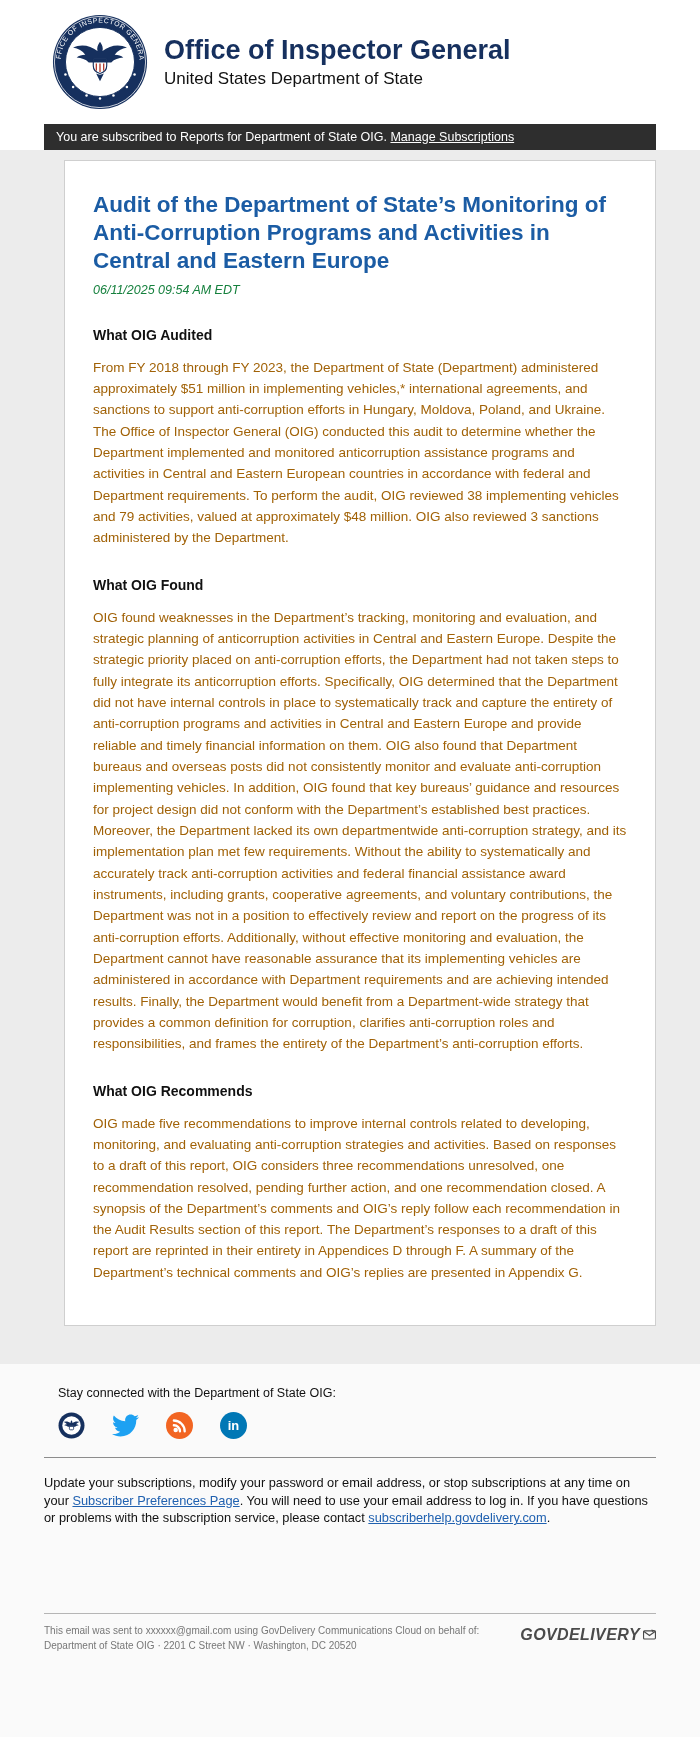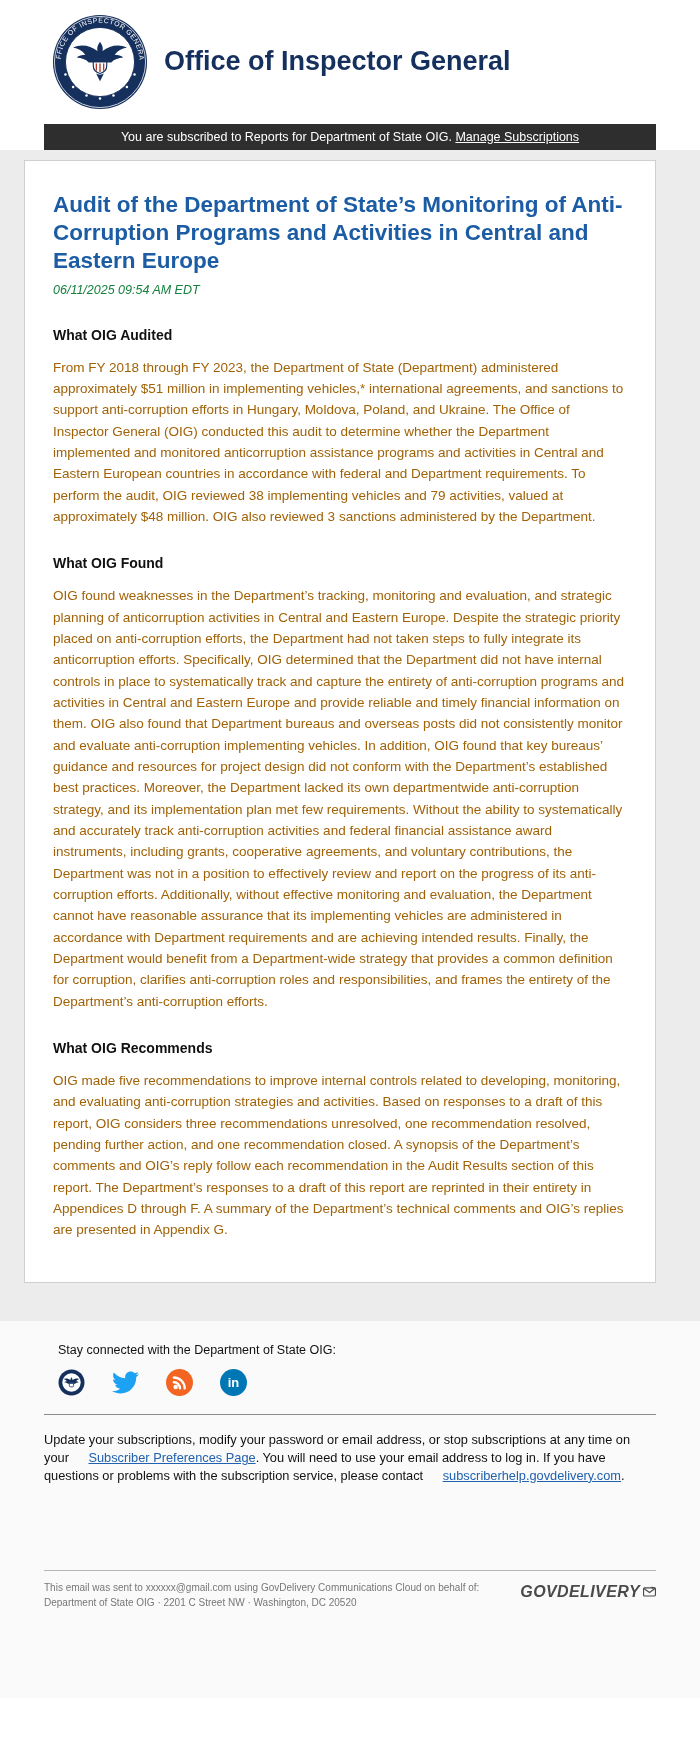--- a/index.html
+++ b/index.html
@@ -12,43 +12,43 @@
   .email { width:700px; min-height:1737px; background:#ffffff; }
 
   
   .header { background:#ffffff; padding:14px 0 10px 52px; display:flex; align-items:center; gap:16px; }
   .seal { width:96px; height:96px; flex:0 0 auto; }
   .seal svg { width:96px; height:96px; display:block; }
   .h-title { font-size:27px; font-weight:bold; color:var(--navy, #16305e); line-height:1.15; }
   .h-sub { font-size:17px; color:#111; margin-top:3px; }
 
   
-  .subbar { margin:4px 44px 0 44px; background:var(--bar, #2e2e2e); color:#fff; font-size:12.5px; padding:6px 12px;text-align:center; }
+  .subbar { margin:4px 44px 0 44px; background:var(--bar, #2e2e2e); color:#fff; font-size:12.5px; padding:6px 12px; }
   .subbar a { color:#fff; text-decoration:underline; cursor:pointer; }
 
   
-  .gray { background:#ececec; padding:10px 44px 38px 24px; }
+  .gray { background:#ececec; padding:10px 44px 38px 64px; }
   .card { background:#ffffff; border:1px solid #cfcfcf; padding:10px 28px 34px 28px; }
   .article-title { color:var(--title_blue, #1b5ca4); font-size:22.5px; line-height:1.24; margin:20px 0 8px 0; font-weight:bold; }
   .date { color:#15803d; font-style:italic; font-size:12.5px; margin:0 0 30px 0; }
   .section-h { font-size:14px; font-weight:bold; color:#111; margin:28px 0 14px 0; }
   .body-p { font-size:13.5px; line-height:1.58; color:#a16207; margin:0 0 8px 0; }
   .footnote { font-size:13.5px; line-height:1.55; font-style:italic; margin:26px 0 0 0; }
 
   
   .footer { background:#fafafa; padding:16px 44px 88px 44px; }
   .stay { font-size:12.5px; margin:6px 0 12px 14px; color:#111; }
   .social-row { display:flex; gap:27px; margin:0 0 18px 14px;align-items:flex-end; }
   .social-row a { display:block; width:27px; height:27px; cursor:pointer; }
   .social-row svg { width:27px; height:27px; display:block; }
   .rule { border:0; border-top:1px solid #8c8c8c; margin:16px 0 10px 0; }
   .rule-bottom { border:0; border-top:1px solid #b5b5b5; margin:86px 0 10px 0; }
   .disclaimer, .update { font-size:12.8px; line-height:1.38; color:#111; margin:10px 0 0 0; }
   .update { margin-top:16px; }
-  .update a { color:var(--link_blue, #2061b0); text-decoration:underline; cursor:pointer;margin-left:16px; }
+  .update a { color:var(--link_blue, #2061b0); text-decoration:underline; cursor:pointer; }
 
   .fineprint-row { display:flex; justify-content:space-between; align-items:flex-start; margin-top:8px; }
   .fineprint { font-size:10px; color:#777; line-height:1.45; max-width:498px; }
   .gd-logo { display:flex; align-items:flex-start; gap:3px; color:#4a4a4a; font-weight:bold; font-style:italic; font-size:16px; letter-spacing:0.4px; white-space:nowrap; padding-top:2px; }
   .gd-logo svg { width:13px; height:11px; margin-top:1px; }
 </style>
 </head>
 <body>
 
 <div class="email">
@@ -81,20 +81,21 @@
           <line x1="46.2" y1="51.5" x2="46.2" y2="59"></line>
           <line x1="50" y1="51.5" x2="50" y2="60.5"></line>
           <line x1="53.8" y1="51.5" x2="53.8" y2="59"></line>
         </g>
 
         <path fill="#16305e" d="M46 62l4 8 4-8c-1.3.8-2.6 1.2-4 1.2s-2.7-.4-4-1.2z"></path>
       </svg>
     </div>
     <div class="header-text">
       <div class="h-title">Office of Inspector General</div>
+      <div class="h-sub">United States Department of State</div>
     </div>
   </div>
 
   <div class="subbar">
     <span>You are subscribed to Reports for Department of State OIG.</span>
     <a>Manage Subscriptions</a>
   </div>
 
   <div class="gray">
     <div class="card">

